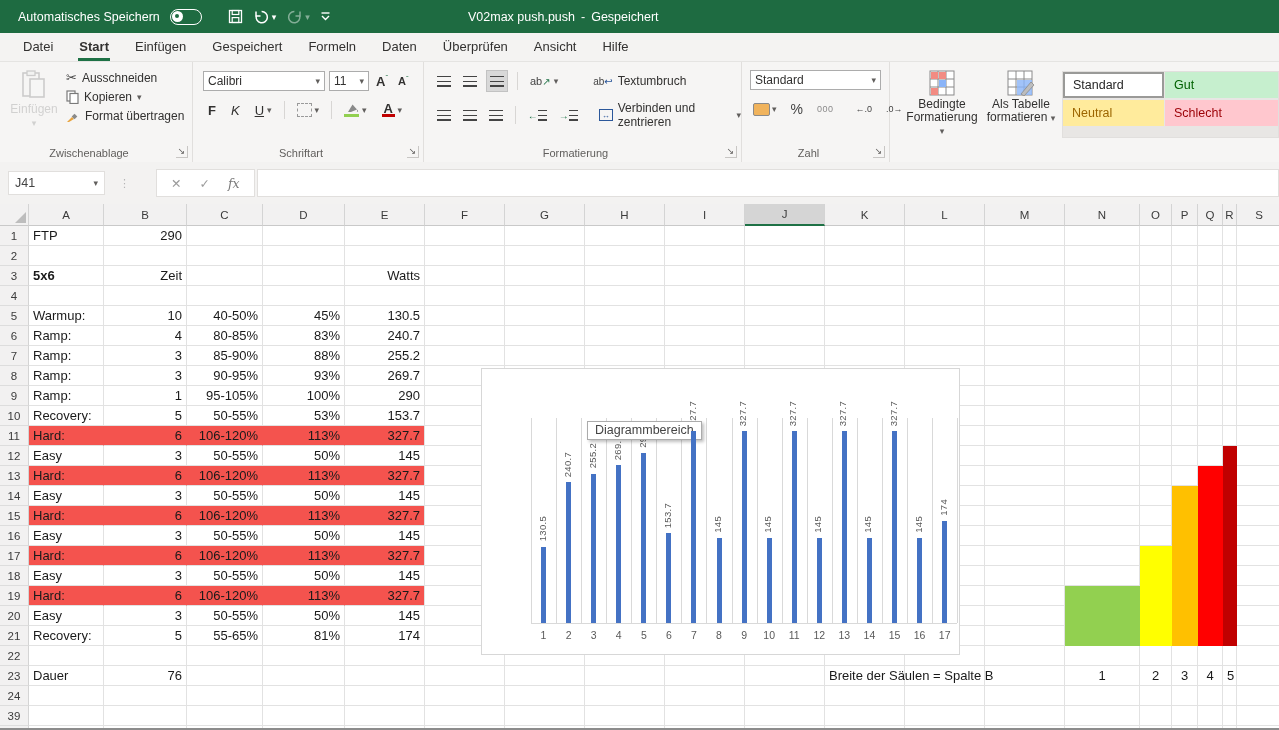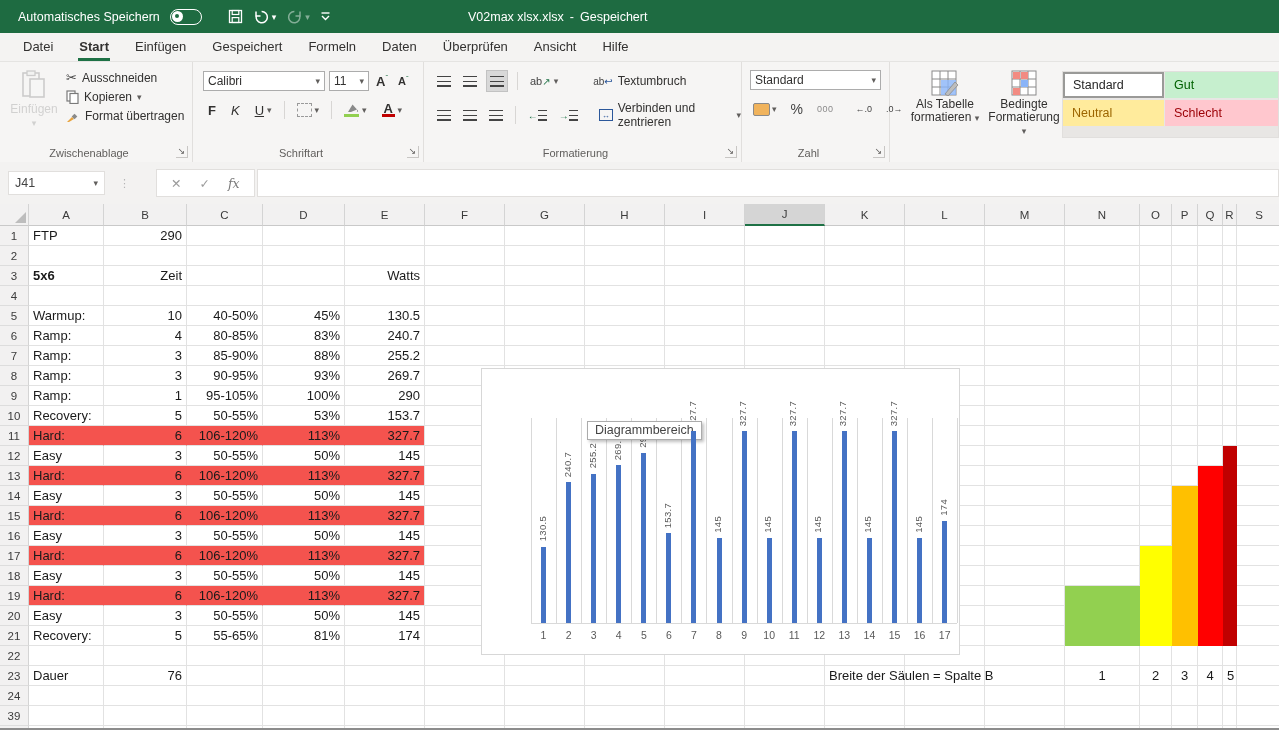--- a/index.html
+++ b/index.html
@@ -126,21 +126,21 @@
       <span class="qat-btn">
         <span>
             <svg width="11" height="11" viewBox="0 0 11 11">
               <line x1="1.5" y1="2" x2="9.5" y2="2" stroke="#fff" stroke-width="1.4"></line>
               <path d="M2 5 L5.5 8.5 L9 5" fill="none" stroke="#fff" stroke-width="1.4"></path>
             </svg>
           </span>
       </span>
     </div>
     <div class="title-center">
-      <span>V02max xlsx.xlsx</span>
+      <span>V02max push.push</span>
       <span>-</span>
       <span>Gespeichert</span>
     </div>
   </div>
 
   <div class="tabrow">
       <span class="tab">Datei</span>
       <span class="tab active">Start</span>
       <span class="tab">Einfügen</span>
       <span class="tab">Gespeichert</span>
@@ -330,54 +330,54 @@
         <span class="iconbox">
             <span style="font-size:9px;color:#444;">.0→</span>
           </span>
       </div>
       <div class="grp-label">Zahl</div>
       <div class="launcher">↘</div>
     </div>
 
     <div class="grp" style="flex:1;border-right:none;">
       <div style="display:flex;padding-left:14px;">
-        <div class="bigbtn" style="width:82px;">
-          <span>
-              <svg width="28" height="26" viewBox="0 0 28 26">
-                <rect x="1" y="1" width="24" height="24" fill="#fff" stroke="#8a8a8a"></rect>
-                <line x1="9" y1="1" x2="9" y2="25" stroke="#8a8a8a"></line>
-                <line x1="17" y1="1" x2="17" y2="25" stroke="#8a8a8a"></line>
-                <line x1="1" y1="9" x2="25" y2="9" stroke="#8a8a8a"></line>
-                <line x1="1" y1="17" x2="25" y2="17" stroke="#8a8a8a"></line>
-                <rect x="10" y="10" width="15" height="15" fill="#8AB4F8" opacity=".8"></rect>
-                <path d="M14 24 L24 12 L27 15 L17 26 Z" fill="#BDBDBD" stroke="#8a8a8a" stroke-width=".8"></path>
-              </svg>
-            </span>
-          <span style="text-align:center;line-height:13px;">
-            <span>Als Tabelle</span><br>
-            <span>formatieren</span> <span class="carat">▾</span>
-          </span>
-        </div>
         <div class="bigbtn" style="width:76px;">
           <span>
               <svg width="26" height="26" viewBox="0 0 26 26">
                 <rect x="1" y="1" width="24" height="24" fill="#fff" stroke="#8a8a8a"></rect>
                 <line x1="9" y1="1" x2="9" y2="25" stroke="#8a8a8a"></line>
                 <line x1="17" y1="1" x2="17" y2="25" stroke="#8a8a8a"></line>
                 <line x1="1" y1="9" x2="25" y2="9" stroke="#8a8a8a"></line>
                 <line x1="1" y1="17" x2="25" y2="17" stroke="#8a8a8a"></line>
                 <rect x="2" y="2" width="7" height="7" fill="#F28B82"></rect>
                 <rect x="10" y="10" width="7" height="7" fill="#8AB4F8"></rect>
                 <rect x="10" y="2" width="7" height="7" fill="#F28B82"></rect>
                 <rect x="2" y="18" width="7" height="7" fill="#F28B82"></rect>
               </svg>
             </span>
           <span style="text-align:center;line-height:13px;">
             <span>Bedingte</span><br>
             <span>Formatierung</span> <span class="carat">▾</span>
+          </span>
+        </div>
+        <div class="bigbtn" style="width:82px;">
+          <span>
+              <svg width="28" height="26" viewBox="0 0 28 26">
+                <rect x="1" y="1" width="24" height="24" fill="#fff" stroke="#8a8a8a"></rect>
+                <line x1="9" y1="1" x2="9" y2="25" stroke="#8a8a8a"></line>
+                <line x1="17" y1="1" x2="17" y2="25" stroke="#8a8a8a"></line>
+                <line x1="1" y1="9" x2="25" y2="9" stroke="#8a8a8a"></line>
+                <line x1="1" y1="17" x2="25" y2="17" stroke="#8a8a8a"></line>
+                <rect x="10" y="10" width="15" height="15" fill="#8AB4F8" opacity=".8"></rect>
+                <path d="M14 24 L24 12 L27 15 L17 26 Z" fill="#BDBDBD" stroke="#8a8a8a" stroke-width=".8"></path>
+              </svg>
+            </span>
+          <span style="text-align:center;line-height:13px;">
+            <span>Als Tabelle</span><br>
+            <span>formatieren</span> <span class="carat">▾</span>
           </span>
         </div>
         <div class="gallery" style="flex:1;min-width:212px;">
             <div class="chip selected" style="background: rgb(255, 255, 255); color: rgb(38, 38, 38);">Standard</div>
             <div class="chip" style="background: rgb(255, 235, 156); color: rgb(156, 101, 0);">Neutral</div>
             <div class="chip" style="background: rgb(198, 239, 206); color: rgb(0, 97, 0);">Gut</div>
             <div class="chip" style="background: rgb(255, 199, 206); color: rgb(156, 0, 6);">Schlecht</div>
           </div>
       </div>
     </div>

